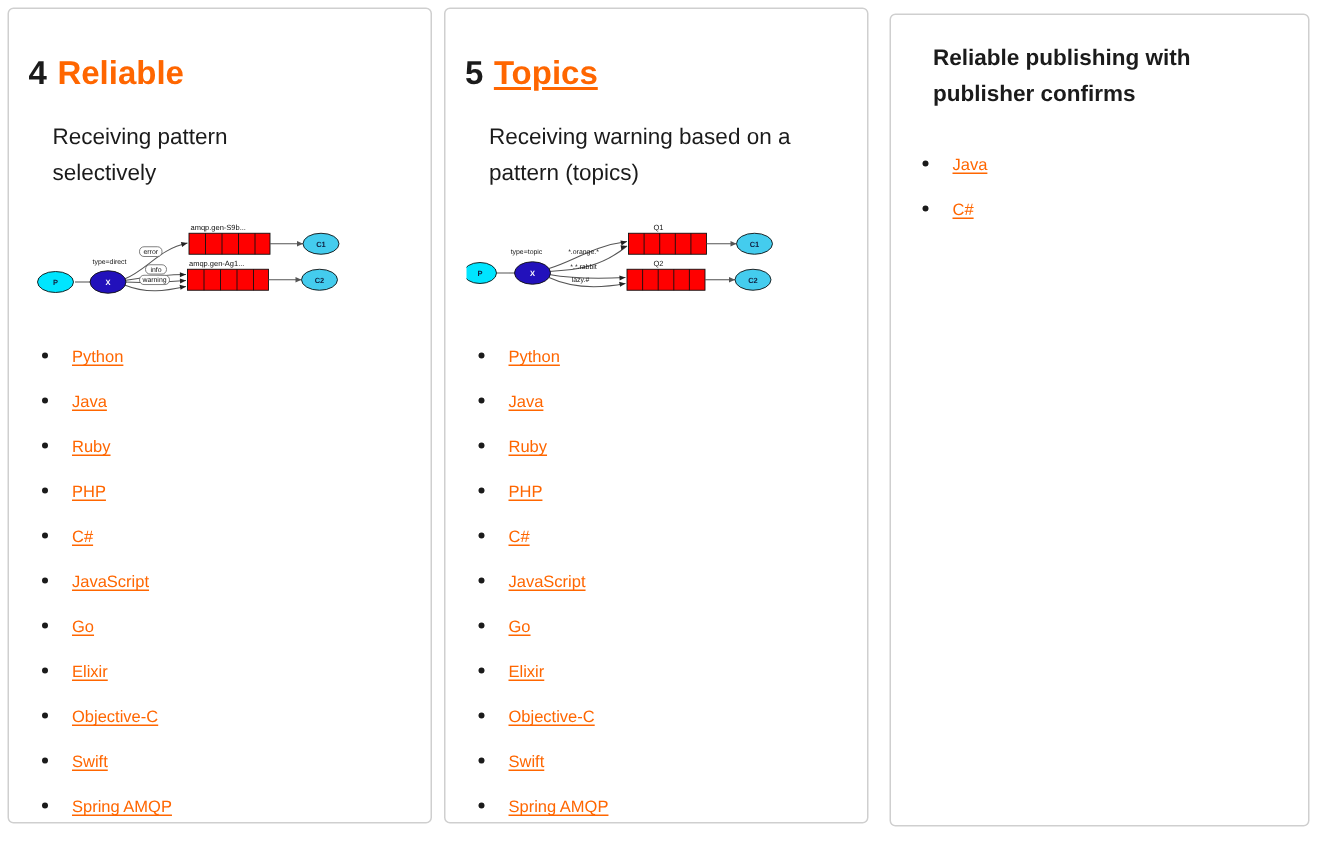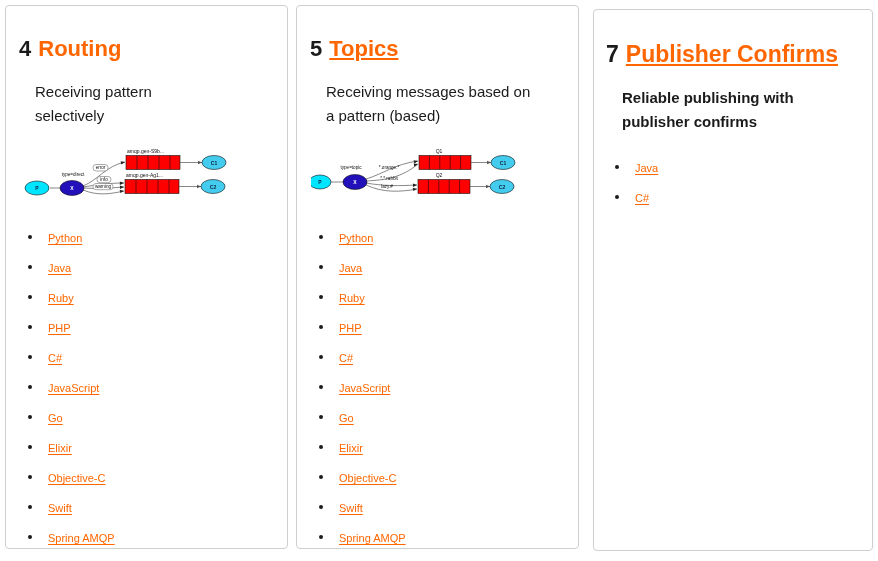--- a/index.html
+++ b/index.html
@@ -159,21 +159,21 @@
     stroke-width: 0.5;
   }
 </style>
 </head>
 <body>
 
 <div class="board">
 
   <div class="card card--routing">
     <h2 class="card-title">
-      <span class="title-num">4</span><a href="#" class="title-link">Routing</a>
+      <span class="title-num">4</span><a href="#" class="title-link">Reliable</a>
     </h2>
     <p class="card-desc">Receiving pattern selectively</p>
 
     <div class="diagram-wrap">
       <svg class="mq-diagram" width="230" height="72" viewBox="0 0 230 72" xmlns="http://www.w3.org/2000/svg" role="img" aria-label="direct exchange diagram">
 
         <line class="dg-edge" x1="30" y1="52" x2="48" y2="52"></line>
         <polygon points="48,52 44,50.2 44,53.8" fill="#555555"></polygon>
 
         <path class="dg-edge" d="M63,50 C78,44 86,30 105,26"></path>
@@ -250,21 +250,21 @@
       <li><a href="#">Objective-C</a></li>
       <li><a href="#">Swift</a></li>
       <li><a href="#">Spring AMQP</a></li>
     </ul>
   </div>
 
   <div class="card card--topics">
     <h2 class="card-title">
       <span class="title-num">5</span><a href="#" class="title-link is-underlined">Topics</a>
     </h2>
-    <p class="card-desc">Receiving messages based on a pattern (based)</p>
+    <p class="card-desc">Receiving warning based on a pattern (topics)</p>
 
     <div class="diagram-wrap">
       <svg class="mq-diagram" width="230" height="72" viewBox="0 0 230 72" xmlns="http://www.w3.org/2000/svg" role="img" aria-label="topic exchange diagram">
         <line class="dg-edge" x1="20" y1="46" x2="38" y2="46"></line>
         <polygon points="38,46 34,44.2 34,47.8" fill="#555555"></polygon>
 
         <path class="dg-edge" d="M55,43 C72,38 84,28 107,25"></path>
         <polygon points="107,25 102.6,24.3 103.4,27.6" fill="#222222"></polygon>
         <path class="dg-edge" d="M55,45 C74,44 90,42 107,28"></path>
         <polygon points="107,28 102.7,27.5 103.3,30.8" fill="#222222"></polygon>
@@ -328,23 +328,20 @@
       <li><a href="#">JavaScript</a></li>
       <li><a href="#">Go</a></li>
       <li><a href="#">Elixir</a></li>
       <li><a href="#">Objective-C</a></li>
       <li><a href="#">Swift</a></li>
       <li><a href="#">Spring AMQP</a></li>
     </ul>
   </div>
 
   <div class="card card--confirms">
-    <h2 class="card-title">
-      <span class="title-num">7</span><a href="#" class="title-link is-underlined">Publisher Confirms</a>
-    </h2>
     <p class="card-desc">Reliable publishing with publisher confirms</p>
 
     <ul class="lang-list">
       <li><a href="#">Java</a></li>
       <li><a href="#">C#</a></li>
     </ul>
   </div>
 
 </div>
 

